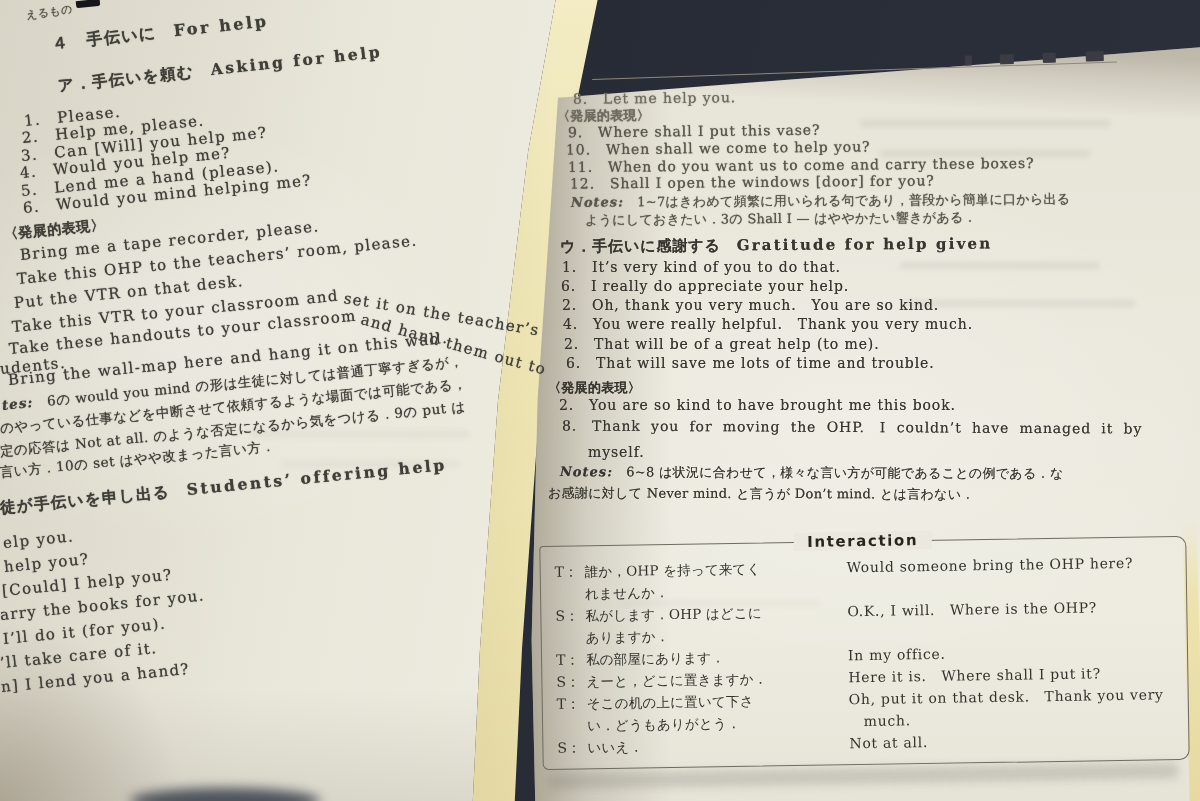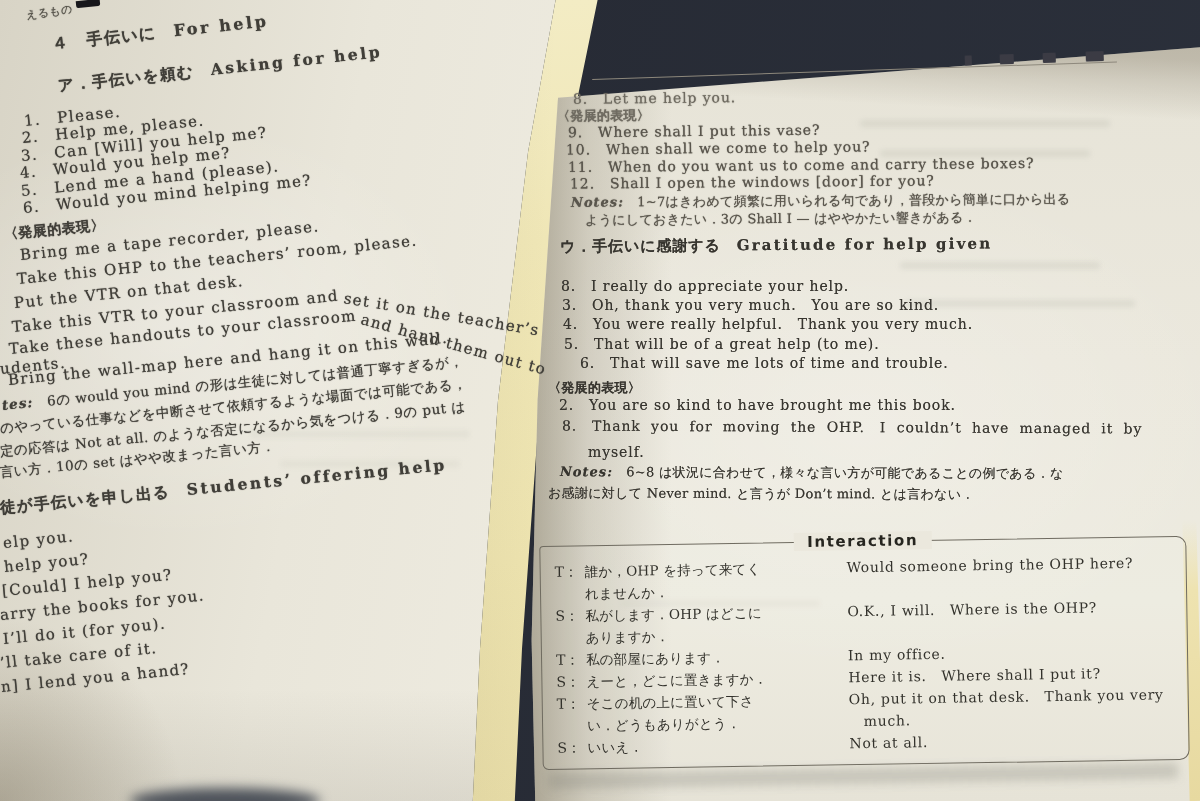--- a/index.html
+++ b/index.html
@@ -189,25 +189,26 @@
   <div class="rl faint2" style="left:570px;top:174px;transform:rotate(-.5deg)">12.　Shall I open the windows [door] for you?</div>
   <div class="rl jp faint2" style="left:571px;top:192px;transform:rotate(-.4deg)">
     <span class="bi">Notes:</span><span>　1~7はきわめて頻繁に用いられる句であり，普段から簡単に口から出る</span>
   </div>
   <div class="rl jp faint2" style="left:585px;top:210px;transform:rotate(-.4deg)">ようにしておきたい．3の Shall I — はややかたい響きがある．</div>
 
   <div class="rl" style="left:560px;top:236px;font-size:15px;transform:rotate(-.4deg)">
     <span class="b">ウ．手伝いに感謝する</span><span>　</span><span class="enh" style="letter-spacing:2.2px">Gratitude for help given</span>
   </div>
 
-  <div class="rl" style="left:561px;top:278px">8.　I really do appreciate your help.</div>
-  <div class="rl" style="left:562px;top:297px">3.　Oh, thank you very much.　You are so kind.</div>
+  <div class="rl" style="left:562px;top:259px">1.　It’s very kind of you to do that.</div>
+  <div class="rl" style="left:561px;top:278px">6.　I really do appreciate your help.</div>
+  <div class="rl" style="left:562px;top:297px">2.　Oh, thank you very much.　You are so kind.</div>
   <div class="rl" style="left:563px;top:316px">4.　You were really helpful.　Thank you very much.</div>
-  <div class="rl" style="left:564px;top:336px">5.　That will be of a great help (to me).</div>
-  <div class="rl" style="left:580px;top:355px">6.　That will save me lots of time and trouble.</div>
+  <div class="rl" style="left:564px;top:336px">2.　That will be of a great help (to me).</div>
+  <div class="rl" style="left:566px;top:355px">6.　That will save me lots of time and trouble.</div>
 
   <div class="rl jp b" style="left:548px;top:379px">〈発展的表現〉</div>
   <div class="rl" style="left:559px;top:397px">2.　You are so kind to have brought me this book.</div>
   <div class="rl wide" style="left:562px;top:419px;transform:rotate(.3deg)">8.　Thank you for moving the OHP.　I couldn’t have managed it by</div>
   <div class="rl" style="left:588px;top:444px">myself.</div>
 
   <div class="rl jp" style="left:560px;top:464px;transform:rotate(.2deg)">
     <span class="bi">Notes:</span><span>　6~8 は状況に合わせて，様々な言い方が可能であることの例である．な</span>
   </div>
   <div class="rl jp" style="left:548px;top:485px;transform:rotate(.2deg)">お感謝に対して Never mind. と言うが Don’t mind. とは言わない．</div>

